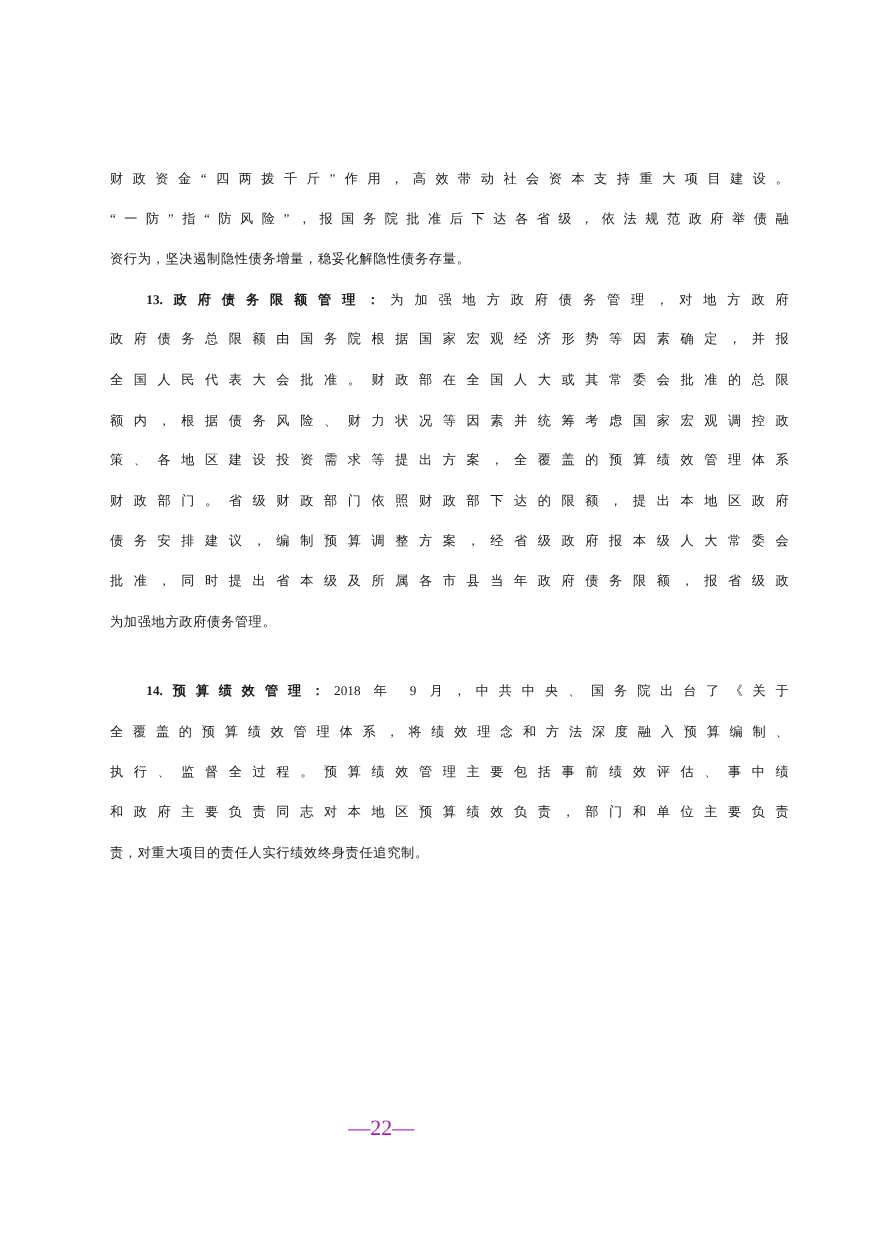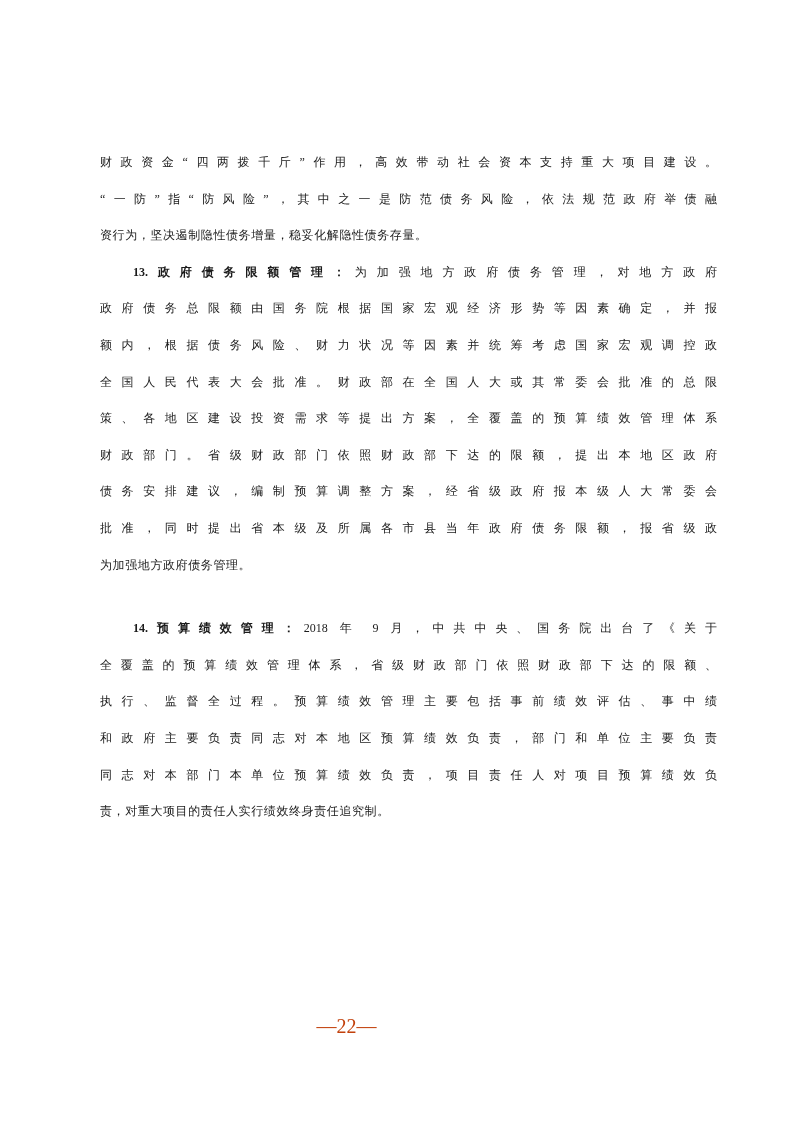--- a/index.html
+++ b/index.html
@@ -49,54 +49,53 @@
     font-weight: bold;
   }
   .footer {
     position: absolute;
     left: 0;
     top: 1013px;
     width: 693px;
     text-align: center;
     font-size: 20px;
     line-height: 26px;
-    color: #c2410c;
+    color: #a21caf;
   }
 </style>
 </head>
 <body>
 
 <div class="page">
 
   <div class="text-block">
 
     <div class="para">
       <div class="line">财政资金“四两拨千斤”作用，高效带动社会资本支持重大项目建设。</div>
-      <div class="line">“一防”指“防风险”，其中之一是防范债务风险，依法规范政府举债融</div>
+      <div class="line">“一防”指“防风险”，报国务院批准后下达各省级，依法规范政府举债融</div>
       <div class="line lastline">资行为，坚决遏制隐性债务增量，稳妥化解隐性债务存量。</div>
     </div>
 
     <div class="para numbered-13">
       <div class="line firstline"><span class="bold-head">13.政府债务限额管理：</span><span>为加强地方政府债务管理，对地方政府</span></div>
       <div class="line">政府债务总限额由国务院根据国家宏观经济形势等因素确定，并报</div>
+      <div class="line">全国人民代表大会批准。财政部在全国人大或其常委会批准的总限</div>
       <div class="line">额内，根据债务风险、财力状况等因素并统筹考虑国家宏观调控政</div>
-      <div class="line">全国人民代表大会批准。财政部在全国人大或其常委会批准的总限</div>
       <div class="line">策、各地区建设投资需求等提出方案，全覆盖的预算绩效管理体系</div>
       <div class="line">财政部门。省级财政部门依照财政部下达的限额，提出本地区政府</div>
       <div class="line">债务安排建议，编制预算调整方案，经省级政府报本级人大常委会</div>
       <div class="line">批准，同时提出省本级及所属各市县当年政府债务限额，报省级政</div>
       <div class="line lastline">为加强地方政府债务管理。</div>
     </div>
 
     <div class="para numbered-14">
       <div class="line firstline"><span class="bold-head">14.预算绩效管理：</span><span>2018 年 9 月，中共中央、国务院出台了《关于</span></div>
-      <div class="line">全覆盖的预算绩效管理体系，省级财政部门依照财政部下达的限额、</div>
+      <div class="line">全覆盖的预算绩效管理体系，将绩效理念和方法深度融入预算编制、</div>
       <div class="line">执行、监督全过程。预算绩效管理主要包括事前绩效评估、事中绩</div>
       <div class="line">和政府主要负责同志对本地区预算绩效负责，部门和单位主要负责</div>
-      <div class="line">同志对本部门本单位预算绩效负责，项目责任人对项目预算绩效负</div>
       <div class="line lastline">责，对重大项目的责任人实行绩效终身责任追究制。</div>
     </div>
 
   </div>
 
   <div class="footer">
     <span>—22—</span>
   </div>
 
 </div>

